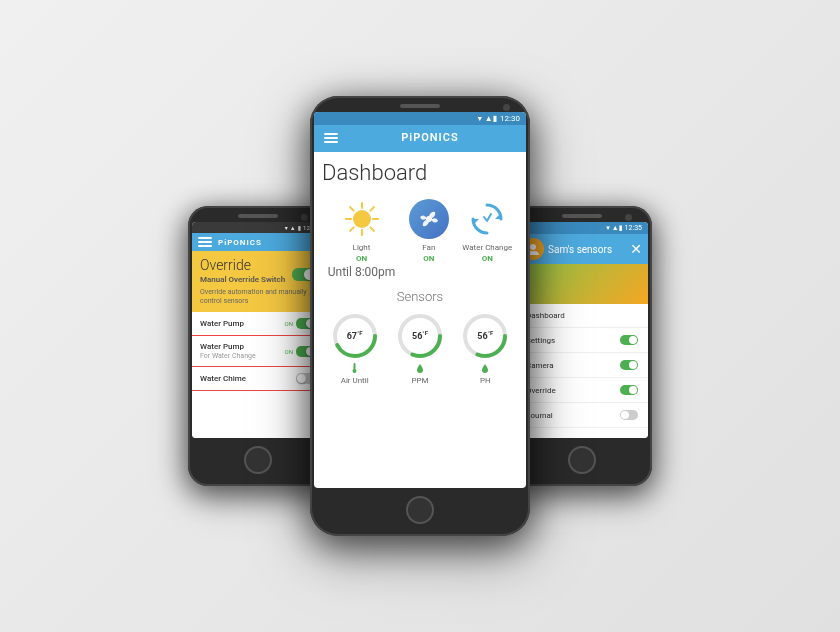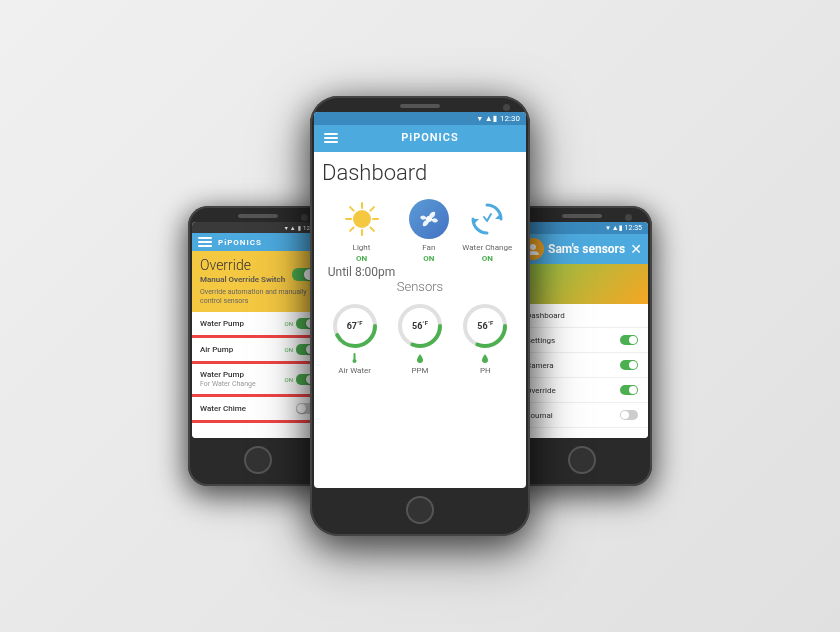--- a/index.html
+++ b/index.html
@@ -190,20 +190,21 @@
     .page-title {
       font-size: 22px;
       color: #333;
       font-weight: 300;
       margin-bottom: 12px;
     }
 
     .widgets-row {
       display: flex;
       justify-content: space-around;
+      margin-bottom: 10px;
     }
 
     .widget {
       display: flex;
       flex-direction: column;
       align-items: center;
       gap: 2px;
     }
 
     .widget-icon {
@@ -364,21 +365,21 @@
       box-shadow: 0 1px 2px rgba(0,0,0,0.3);
     }
 
     .override-list {
       flex: 1;
       overflow: hidden;
     }
 
     .override-item {
       padding: 6px 8px;
-      border-bottom: 3px solid #ef4444;
+      border-bottom: 1px solid #ef4444;
       display: flex;
       align-items: center;
       justify-content: space-between;
     }
 
     .override-item-info {
       display: flex;
       flex-direction: column;
       gap: 1px;
     }
@@ -450,22 +451,22 @@
       display: flex;
       align-items: center;
       justify-content: center;
       font-size: 10px;
       color: #fff;
       font-weight: bold;
     }
 
     .menu-user-name {
       color: #fff;
-      font-size: 12px;
-      font-weight: 700;
+      font-size: 10px;
+      font-weight: 400;
     }
 
     .close-btn {
       color: #fff;
       font-size: 14px;
       cursor: pointer;
     }
 
     .menu-cover {
       height: 40px;
@@ -556,31 +557,20 @@
           <div class="override-subtitle">Manual Override Switch</div>
           <div class="toggle-switch">
             <div class="toggle-knob"></div>
           </div>
           <div class="override-desc">Override automation and manually control sensors</div>
         </div>
         <div class="override-list">
           <div class="override-item">
             <div class="override-item-info">
               <span class="override-item-name">Water Pump</span>
-            </div>
-            <div style="display:flex;align-items:center;gap:3px;">
-              <span class="toggle-on-label">ON</span>
-              <div class="toggle-small">
-                  <div class="toggle-small-knob"></div>
-                </div>
-            </div>
-          </div>
-          <div class="override-item">
-            <div class="override-item-info">
-              <span class="override-item-name">Air Pump</span>
             </div>
             <div style="display:flex;align-items:center;gap:3px;">
               <span class="toggle-on-label">ON</span>
               <div class="toggle-small">
                   <div class="toggle-small-knob"></div>
                 </div>
             </div>
           </div>
           <div class="override-item">
             <div class="override-item-info">
@@ -703,21 +693,21 @@
                 <circle cx="24" cy="24" r="20" fill="none" stroke="#4CAF50" stroke-width="4" stroke-dasharray="84 126" stroke-dashoffset="31" stroke-linecap="round"></circle>
               </svg>
               <div class="gauge-value">67<sup>°F</sup></div>
             </div>
             <div style="display:flex;align-items:center;gap:2px;">
               <svg width="7" height="10" viewBox="0 0 7 10">
                 <rect x="2.5" y="0" width="2" height="7" rx="1" fill="#4CAF50"></rect>
                 <circle cx="3.5" cy="8" r="2" fill="#4CAF50"></circle>
               </svg>
             </div>
-            <span class="sensor-label">Air Water</span>
+            <span class="sensor-label">Air Until</span>
           </div>
 
           <div class="sensor-widget">
             <div class="gauge-container">
               <svg viewBox="0 0 48 48">
                 <circle cx="24" cy="24" r="20" fill="none" stroke="#e0e0e0" stroke-width="4"></circle>
                 <circle cx="24" cy="24" r="20" fill="none" stroke="#4CAF50" stroke-width="4" stroke-dasharray="70 126" stroke-dashoffset="31" stroke-linecap="round"></circle>
               </svg>
               <div class="gauge-value">56<sup>°F</sup></div>
             </div>

